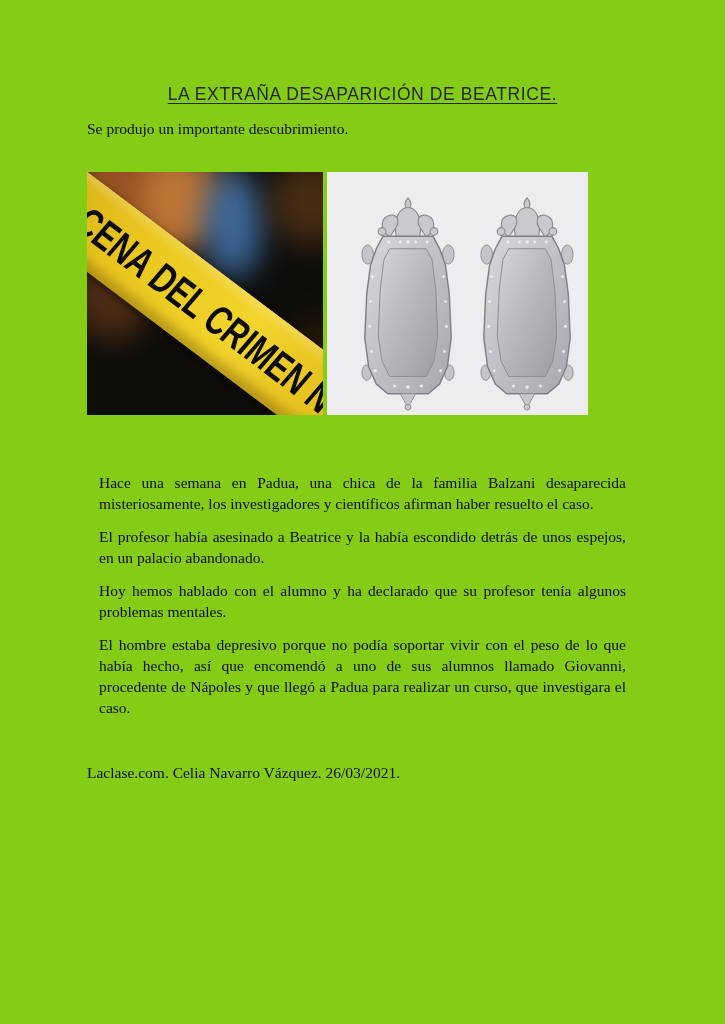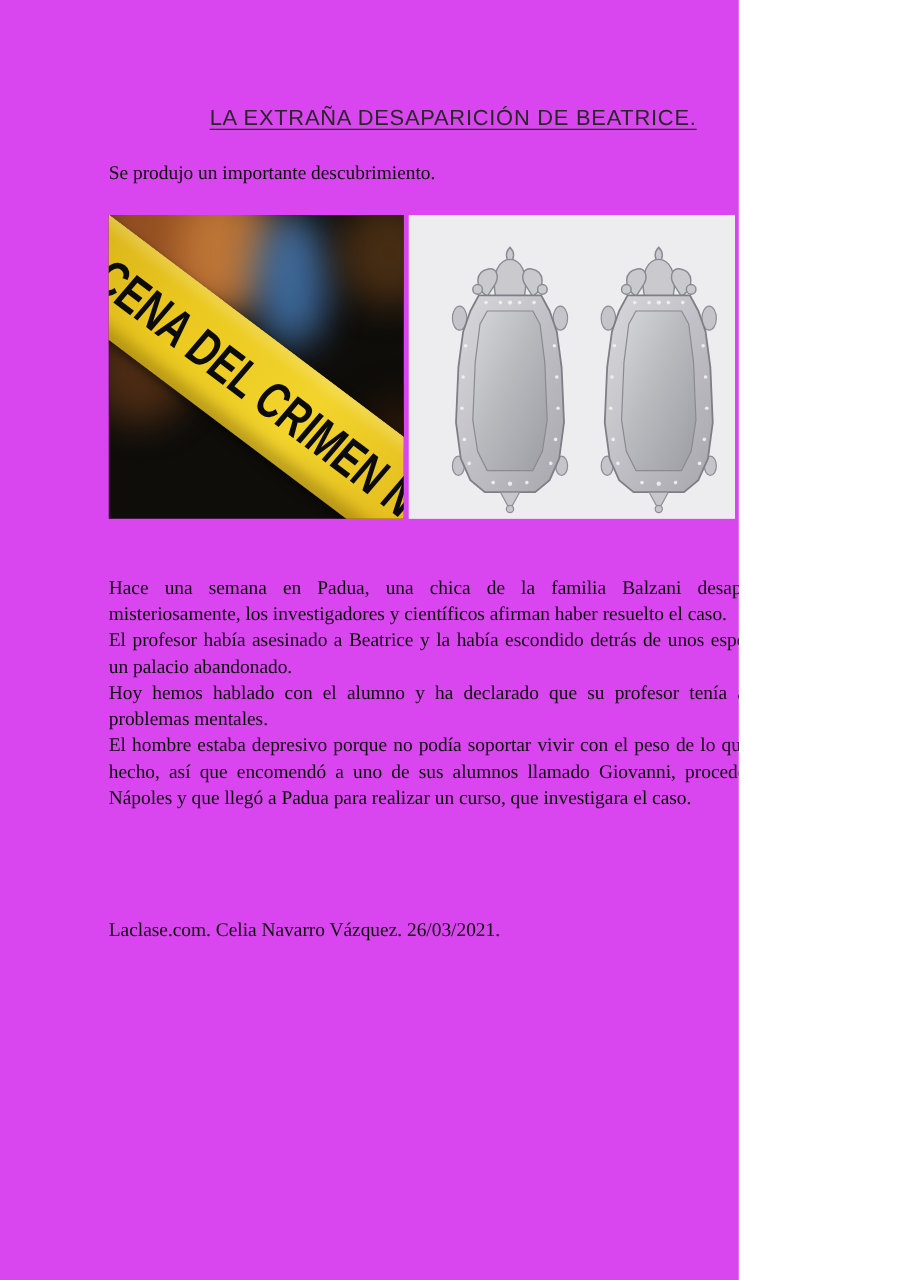--- a/index.html
+++ b/index.html
@@ -1,44 +1,44 @@
 <!DOCTYPE html>
 <html><head>
 <meta charset="utf-8">
 <style>
   html,body { margin:0; padding:0; background:#ffffff; }
   .page {
-    position:relative; width:591px; height:1024px;
-    background:#d946ef; overflow:hidden;
+    position:relative; width:725px; height:1024px;
+    background:#84cc16; overflow:hidden;
     font-family:"Liberation Serif", serif; color:#0d0d0d;
   }
 
   
   .doc-title {
     position:absolute; top:84px; left:0; width:725px;
     text-align:center;
     font-family:"Liberation Sans", sans-serif;
     font-size:17.5px; font-weight:500; letter-spacing:.6px;
     color:#272727;
     text-decoration:underline; text-underline-offset:3px;
     margin:0;
   }
 
   
   .intro-line {
-    position:absolute; top:130px; left:87px; width:551px;
+    position:absolute; top:120px; left:87px; width:551px;
     font-size:15.5px; margin:0;
   }
   .body-text {
     position:absolute; top:460px; left:87px; width:551px;
     font-size:15.5px; line-height:21px; text-align:justify;
   }
-  .body-text p { margin:0; }
+  .body-text p { margin:12px; }
   .byline {
-    position:absolute; top:736px; left:87px; width:551px;
+    position:absolute; top:764px; left:87px; width:551px;
     font-size:15.5px; margin:0;
   }
 
   
   .images-row {
     position:absolute; top:172px; left:87px; width:501px; height:243px;
     display:flex; gap:4px;
   }
 
   

